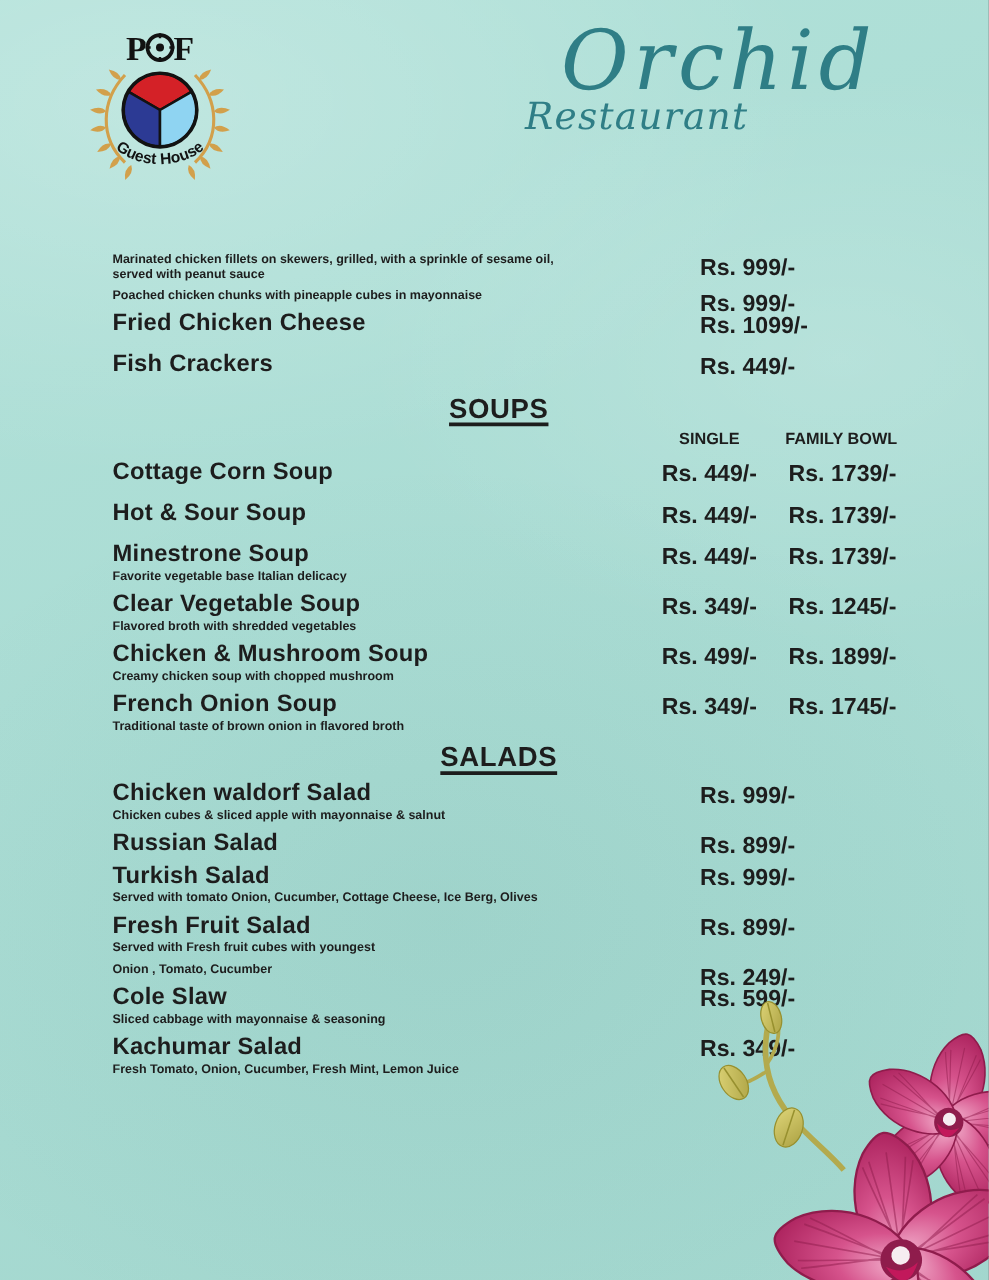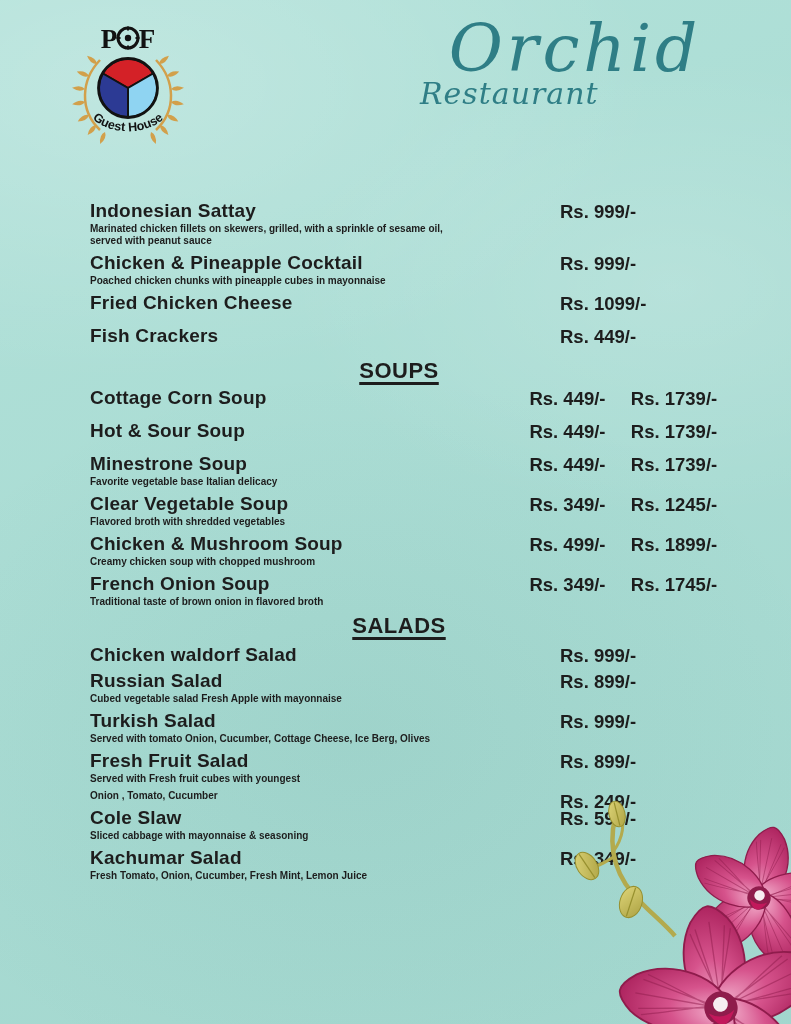--- a/index.html
+++ b/index.html
@@ -109,43 +109,45 @@
 
   <div class="title">
     <div class="title-line1">Orchid</div>
     <div class="title-line2">Restaurant</div>
   </div>
 
   <main class="menu">
 
     <section>
       <div class="row">
-        <div class="name">Indonesian Sattay</div>
         <div class="desc">Marinated chicken fillets on skewers, grilled, with a sprinkle of sesame oil,
 served with peanut sauce</div>
         <div class="price">Rs. 999/-</div>
       </div>
       <div class="row">
-        <div class="name">Chicken &amp; Pineapple Cocktail</div>
         <div class="desc">Poached chicken chunks with pineapple cubes in mayonnaise</div>
         <div class="price">Rs. 999/-</div>
       </div>
       <div class="row sp">
         <div class="name">Fried Chicken Cheese</div>
 
         <div class="price">Rs. 1099/-</div>
       </div>
       <div class="row sp">
         <div class="name">Fish Crackers</div>
 
         <div class="price">Rs. 449/-</div>
       </div>
     </section>
 
     <h2 class="section-header">SOUPS</h2>
+    <div class="col-heads">
+      <span class="ch-single">SINGLE</span>
+      <span class="ch-family">FAMILY BOWL</span>
+    </div>
     <section>
       <div class="row sp">
         <div class="name">Cottage Corn Soup</div>
 
         <div class="p-single">Rs. 449/-</div>
         <div class="p-family">Rs. 1739/-</div>
       </div>
       <div class="row sp">
         <div class="name">Hot &amp; Sour Soup</div>
 
@@ -175,25 +177,25 @@
         <div class="desc">Traditional taste of brown onion in flavored broth</div>
         <div class="p-single">Rs. 349/-</div>
         <div class="p-family">Rs. 1745/-</div>
       </div>
     </section>
 
     <h2 class="section-header salads">SALADS</h2>
     <section>
       <div class="row">
         <div class="name">Chicken waldorf Salad</div>
+        <div class="desc">Chicken cubes &amp; sliced apple with mayonnaise &amp; salnut</div>
         <div class="price">Rs. 999/-</div>
       </div>
       <div class="row">
         <div class="name">Russian Salad</div>
-        <div class="desc">Cubed vegetable salad Fresh Apple with mayonnaise</div>
         <div class="price">Rs. 899/-</div>
       </div>
       <div class="row">
         <div class="name">Turkish Salad</div>
         <div class="desc">Served with tomato Onion, Cucumber, Cottage Cheese, Ice Berg, Olives</div>
         <div class="price">Rs. 999/-</div>
       </div>
       <div class="row">
         <div class="name">Fresh Fruit Salad</div>
         <div class="desc">Served with Fresh fruit cubes with youngest</div>

